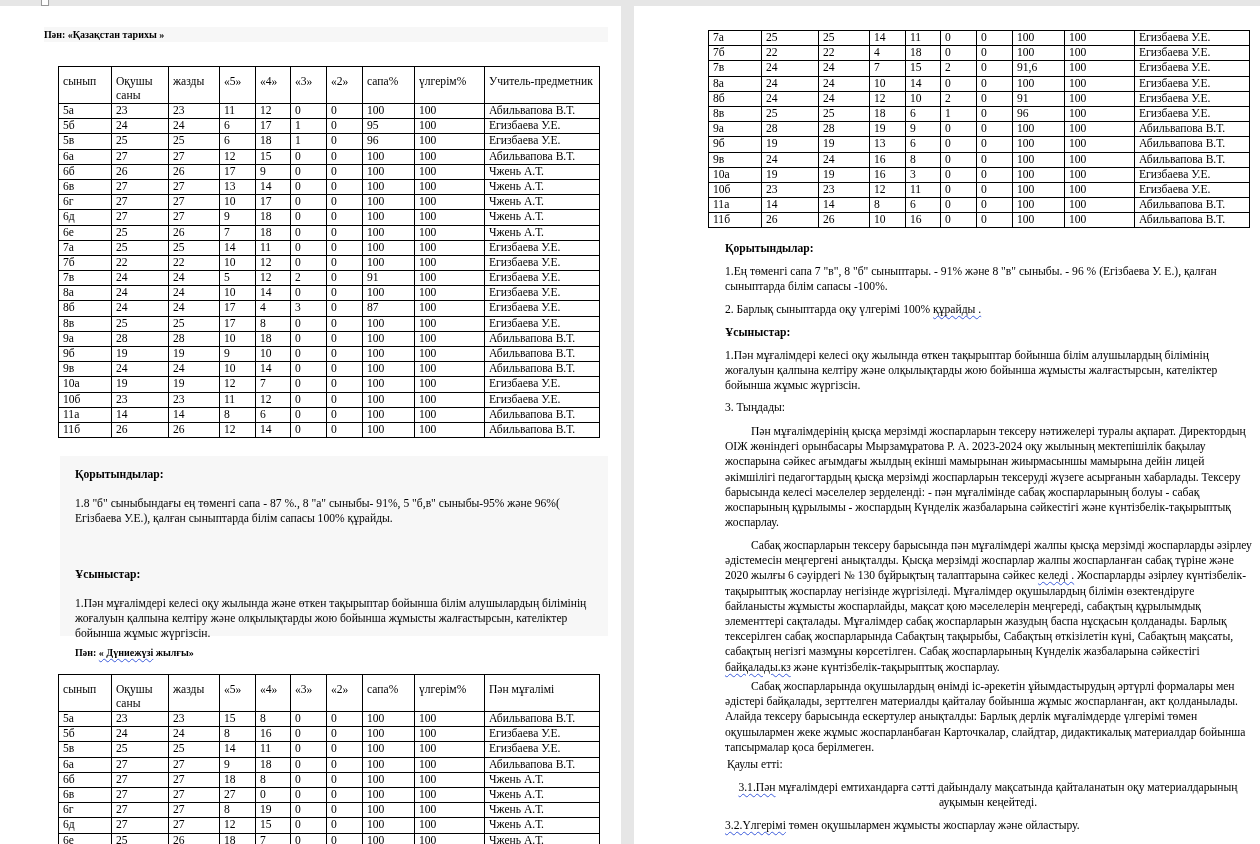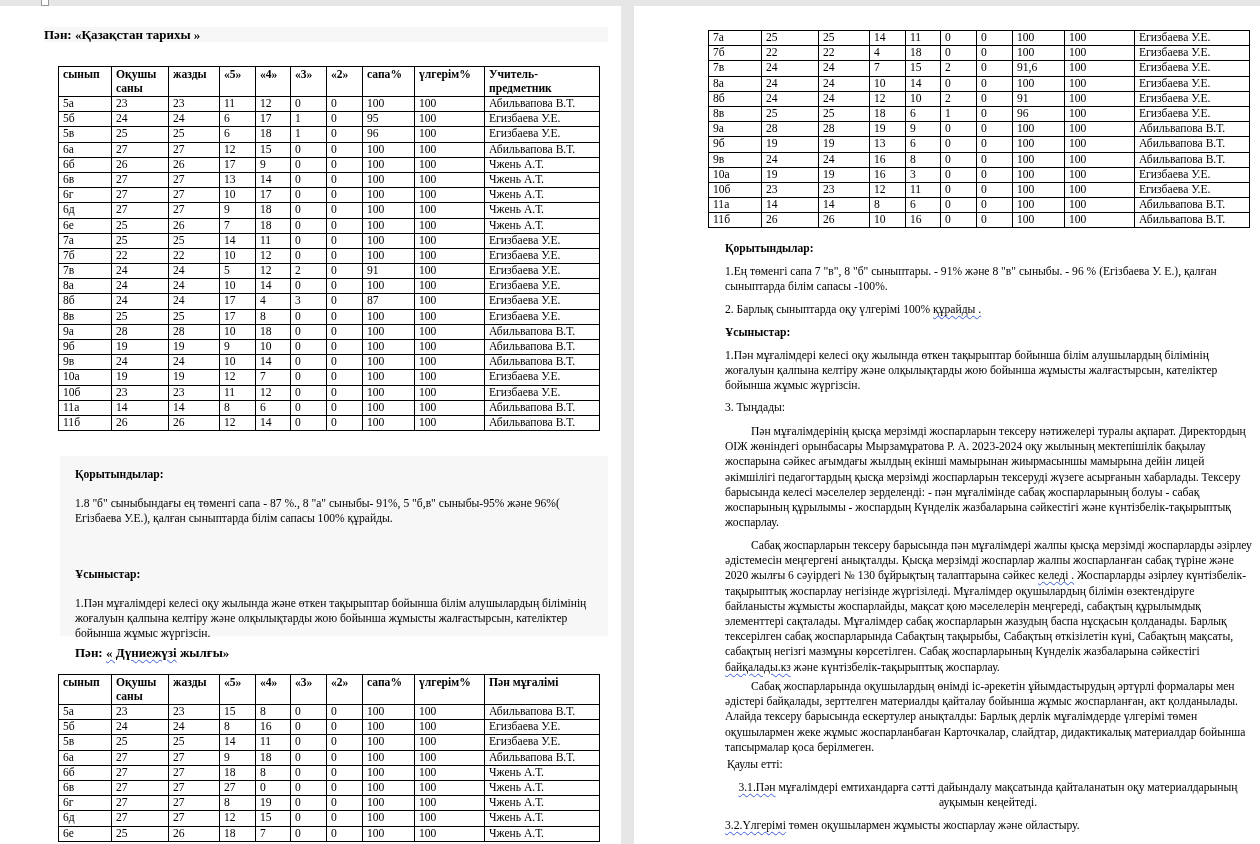--- a/index.html
+++ b/index.html
@@ -14,40 +14,40 @@
     position: absolute; top: 6px; background: #fff; height: 840px; overflow: hidden;
   }
   #page-left { left: 0; width: 621px; }
   #page-right { left: 634px; width: 626px; }
   .cursor-mark {
     position: absolute; left: 41px; top: 0; width: 6px; height: 5px;
     border: 1px solid #999; border-top: none; background: #fff;
   }
   .shade { background: #f7f7f7; }
   .heading {
-    position: absolute; font-weight: bold; font-size: 13px; line-height: 15px;
+    position: absolute; font-weight: bold; font-size: 10px; line-height: 15px;
   }
   .para {
     position: absolute; font-size: 11.6px; line-height: 15.2px;
   }
   .para.bold { font-weight: bold; }
   .para.indent { text-indent: 26px; }
   .squiggle {
     text-decoration: underline wavy #3b5bdb; text-decoration-thickness: 1px;
     text-underline-offset: 2px;
   }
   table.grid {
     position: absolute; border-collapse: collapse; table-layout: fixed;
     font-size: 11.6px;
   }
   table.grid td, table.grid th {
     border: 1px solid #000; padding: 0 4px; height: 14.2px; line-height: 14px;
     text-align: left; vertical-align: top; white-space: nowrap; overflow: hidden;
   }
-  table.grid th { font-weight: bold; white-space: normal; line-height: 13.5px; padding-top: 1px; padding-bottom: 1px; }
+  table.grid th { font-weight: normal; white-space: normal; line-height: 13.5px; padding-top: 8px; padding-bottom: 1px; }
 </style>
 </head>
 <body>
 
 <div class="cursor-mark"></div>
 
 <div class="page" id="page-left">
   <div class="heading shade" style="left:44px; top:21px; width:564px;">Пән: «Қазақстан тарихы »</div>
 
   <table class="grid" id="tbl-left-1" style="left:58px; top:60px; width:541px;">

